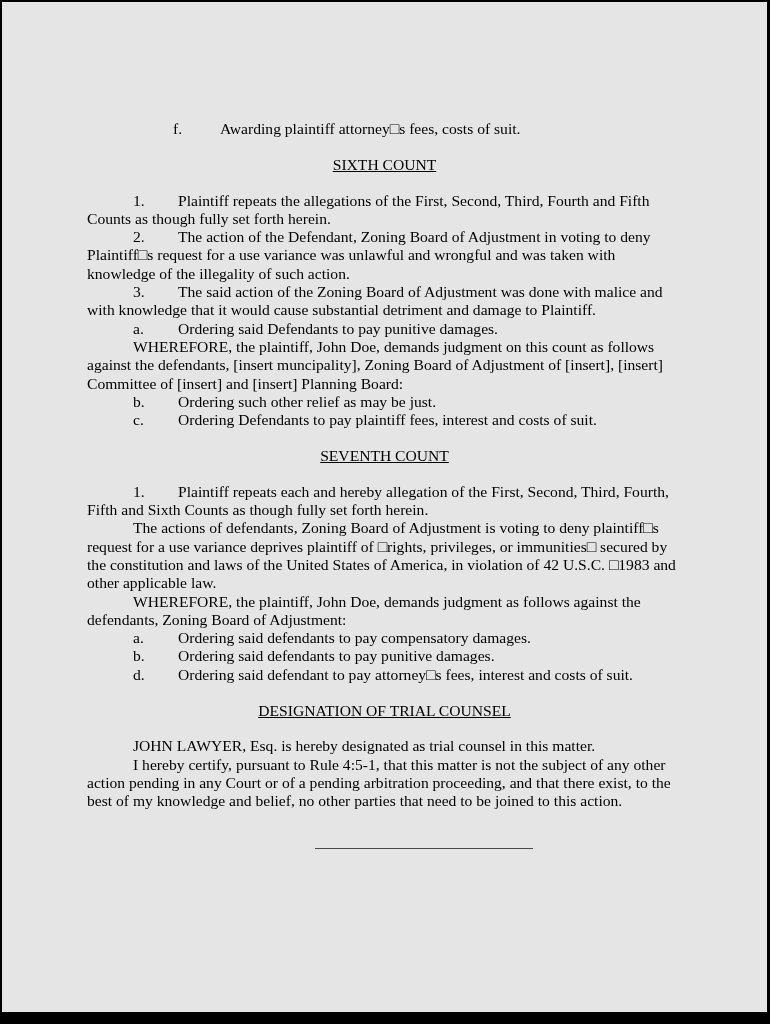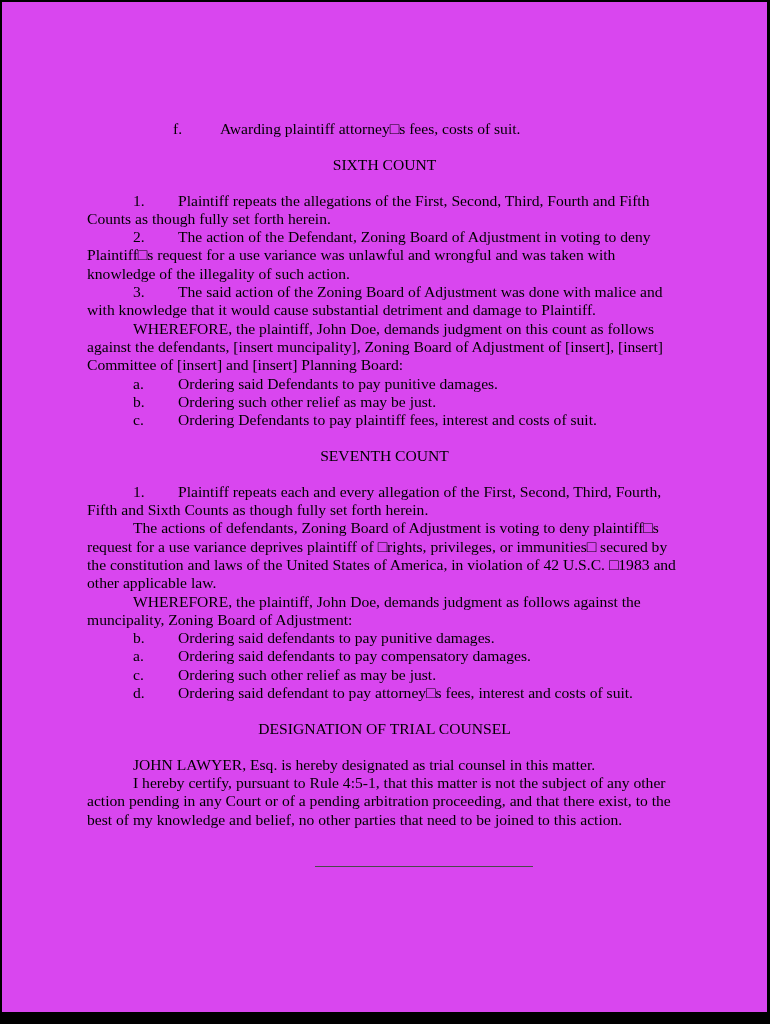--- a/index.html
+++ b/index.html
@@ -11,21 +11,21 @@
     width: 770px;
     height: 1024px;
     overflow: hidden;
     font-family: "Liberation Serif", "DejaVu Serif", serif;
     color: #000000;
   }
   .page {
     box-sizing: border-box;
     width: 770px;
     height: 1024px;
-    background: #d946ef;
+    background: #e5e5e5;
     border-style: solid;
     border-color: #000000;
     border-width: 2px 3px 12px 2px;
     padding: 118px 85px 0 85px;
     position: relative;
   }
   .para {
     margin: 0;
     font-size: 15.6px;
     line-height: 18.3px;
@@ -39,56 +39,55 @@
   }
   .indent-f { text-indent: 86px; }
   .marker-f { width: 47px; }
   .heading {
     margin: 18px 0 17px 0;
     font-size: 15.6px;
     line-height: 18.3px;
     font-weight: normal;
     text-align: center;
   }
-  .heading .u { }
+  .heading .u { text-decoration: underline; }
   .signature-line {
     margin-top: 37px;
     margin-left: 228px;
     width: 218px;
     height: 0;
     border-top: 1.5px solid #4a4a4a;
   }
 </style>
 </head>
 <body>
 
 <div class="page">
 
   <p class="para indent-f"><span class="marker marker-f">f.</span><span>Awarding plaintiff attorney□s fees, costs of suit.</span></p>
 
   <h2 class="heading"><span class="u">SIXTH COUNT</span></h2>
 
   <p class="para"><span class="marker">1.</span><span>Plaintiff repeats the allegations of the First, Second, Third, Fourth and Fifth Counts as though fully set forth herein.</span></p>
   <p class="para"><span class="marker">2.</span><span>The action of the Defendant, Zoning Board of Adjustment in voting to deny Plaintiff□s request for a use variance was unlawful and wrongful and was taken with knowledge of the illegality of such action.</span></p>
   <p class="para"><span class="marker">3.</span><span>The said action of the Zoning Board of Adjustment was done with malice and with knowledge that it would cause substantial detriment and damage to Plaintiff.</span></p>
+  <p class="para"><span class="marker">a.</span><span>Ordering said Defendants to pay punitive damages.</span></p>
+
   <p class="para">WHEREFORE, the plaintiff, John Doe, demands judgment on this count as follows against the defendants, [insert muncipality], Zoning Board of Adjustment of [insert], [insert] Committee of [insert] and [insert] Planning Board:</p>
-
-  <p class="para"><span class="marker">a.</span><span>Ordering said Defendants to pay punitive damages.</span></p>
   <p class="para"><span class="marker">b.</span><span>Ordering such other relief as may be just.</span></p>
   <p class="para"><span class="marker">c.</span><span>Ordering Defendants to pay plaintiff fees, interest and costs of suit.</span></p>
 
   <h2 class="heading"><span class="u">SEVENTH COUNT</span></h2>
 
-  <p class="para"><span class="marker">1.</span><span>Plaintiff repeats each and every allegation of the First, Second, Third, Fourth, Fifth and Sixth Counts as though fully set forth herein.</span></p>
+  <p class="para"><span class="marker">1.</span><span>Plaintiff repeats each and hereby allegation of the First, Second, Third, Fourth, Fifth and Sixth Counts as though fully set forth herein.</span></p>
   <p class="para">The actions of defendants, Zoning Board of Adjustment is voting to deny plaintiff□s request for a use variance deprives plaintiff of □rights, privileges, or immunities□ secured by the constitution and laws of the United States of America, in violation of 42 U.S.C. □1983 and other applicable law.</p>
-  <p class="para">WHEREFORE, the plaintiff, John Doe, demands judgment as follows against the muncipality, Zoning Board of Adjustment:</p>
+  <p class="para">WHEREFORE, the plaintiff, John Doe, demands judgment as follows against the defendants, Zoning Board of Adjustment:</p>
 
+  <p class="para"><span class="marker">a.</span><span>Ordering said defendants to pay compensatory damages.</span></p>
   <p class="para"><span class="marker">b.</span><span>Ordering said defendants to pay punitive damages.</span></p>
-  <p class="para"><span class="marker">a.</span><span>Ordering said defendants to pay compensatory damages.</span></p>
-  <p class="para"><span class="marker">c.</span><span>Ordering such other relief as may be just.</span></p>
   <p class="para"><span class="marker">d.</span><span>Ordering said defendant to pay attorney□s fees, interest and costs of suit.</span></p>
 
   <h2 class="heading"><span class="u">DESIGNATION OF TRIAL COUNSEL</span></h2>
   <p class="para">JOHN LAWYER, Esq. is hereby designated as trial counsel in this matter.</p>
 
   <p class="para">I hereby certify, pursuant to Rule 4:5-1, that this matter is not the subject of any other action pending in any Court or of a pending arbitration proceeding, and that there exist, to the best of my knowledge and belief, no other parties that need to be joined to this action.</p>
 
   <div class="signature-line"></div>
 
 </div>

